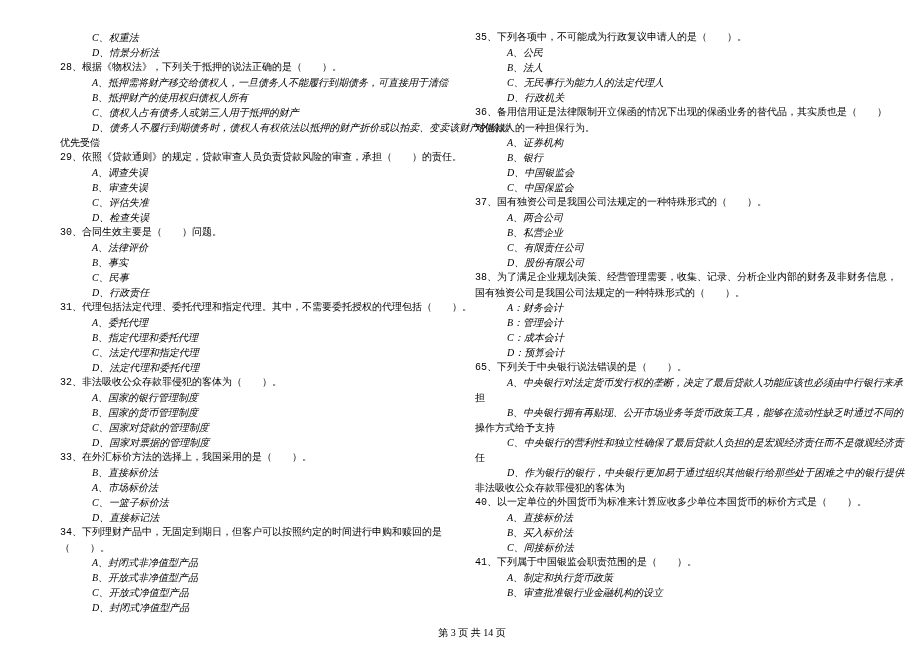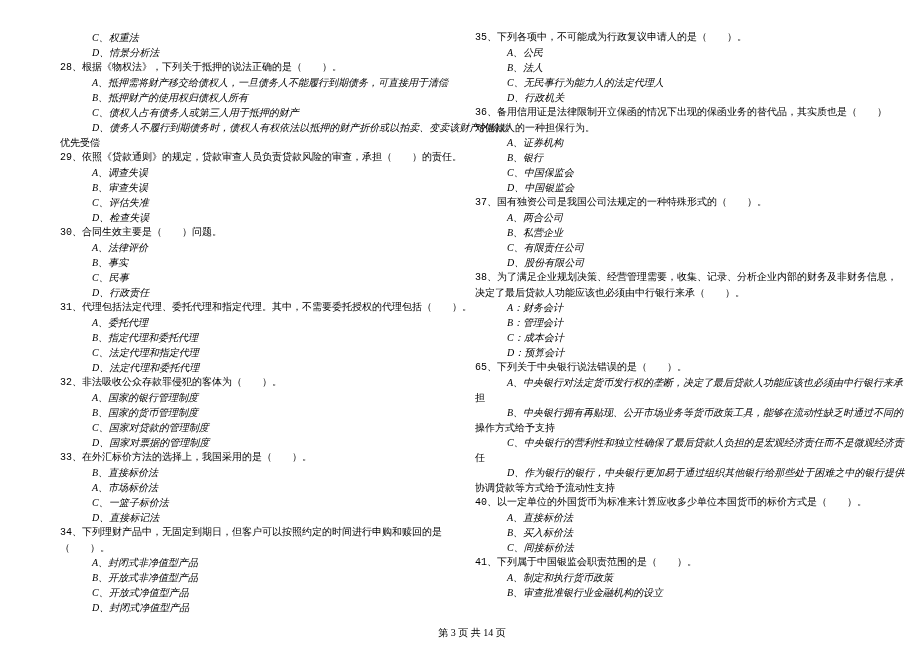--- a/index.html
+++ b/index.html
@@ -84,42 +84,42 @@
 
   <span class="line q">35、下列各项中，不可能成为行政复议申请人的是（　　）。</span>
   <span class="line opt">A、公民</span>
   <span class="line opt">B、法人</span>
   <span class="line opt">C、无民事行为能力人的法定代理人</span>
   <span class="line opt">D、行政机关</span>
   <span class="line q">36、备用信用证是法律限制开立保函的情况下出现的保函业务的替代品，其实质也是（　　）</span>
   <span class="line cont">对借款人的一种担保行为。</span>
   <span class="line opt">A、证券机构</span>
   <span class="line opt">B、银行</span>
+  <span class="line opt">D、中国银监会</span>
   <span class="line opt">C、中国保监会</span>
-  <span class="line opt">D、中国银监会</span>
   <span class="line q">37、国有独资公司是我国公司法规定的一种特殊形式的（　　）。</span>
   <span class="line opt">A、两合公司</span>
   <span class="line opt">B、私营企业</span>
   <span class="line opt">C、有限责任公司</span>
   <span class="line opt">D、股份有限公司</span>
   <span class="line q">38、为了满足企业规划决策、经营管理需要，收集、记录、分析企业内部的财务及非财务信息，</span>
-  <span class="line cont">决定了最后贷款人功能应该也必须由中行银行来承（　　）。</span>
+  <span class="line cont">国有独资公司是我国公司法规定的一种特殊形式的（　　）。</span>
   <span class="line opt">A：财务会计</span>
   <span class="line opt">B：管理会计</span>
   <span class="line opt">C：成本会计</span>
   <span class="line opt">D：预算会计</span>
   <span class="line q">65、下列关于中央银行说法错误的是（　　）。</span>
   <span class="line opt">A、中央银行对法定货币发行权的垄断，决定了最后贷款人功能应该也必须由中行银行来承</span>
   <span class="line cont">担</span>
   <span class="line opt">B、中央银行拥有再贴现、公开市场业务等货币政策工具，能够在流动性缺乏时通过不同的</span>
   <span class="line cont">操作方式给予支持</span>
   <span class="line opt">C、中央银行的营利性和独立性确保了最后贷款人负担的是宏观经济责任而不是微观经济责</span>
   <span class="line cont">任</span>
   <span class="line opt">D、作为银行的银行，中央银行更加易于通过组织其他银行给那些处于困难之中的银行提供</span>
-  <span class="line cont">协调贷款等方式给予流动性支持</span>
+  <span class="line cont">非法吸收公众存款罪侵犯的客体为</span>
   <span class="line q">40、以一定单位的外国货币为标准来计算应收多少单位本国货币的标价方式是（　　）。</span>
   <span class="line opt">A、直接标价法</span>
   <span class="line opt">B、买入标价法</span>
   <span class="line opt">C、间接标价法</span>
   <span class="line q">41、下列属于中国银监会职责范围的是（　　）。</span>
   <span class="line opt">A、制定和执行货币政策</span>
   <span class="line opt">B、审查批准银行业金融机构的设立</span>
 </div>
 
 <div class="footer">第 3 页 共 14 页</div>

